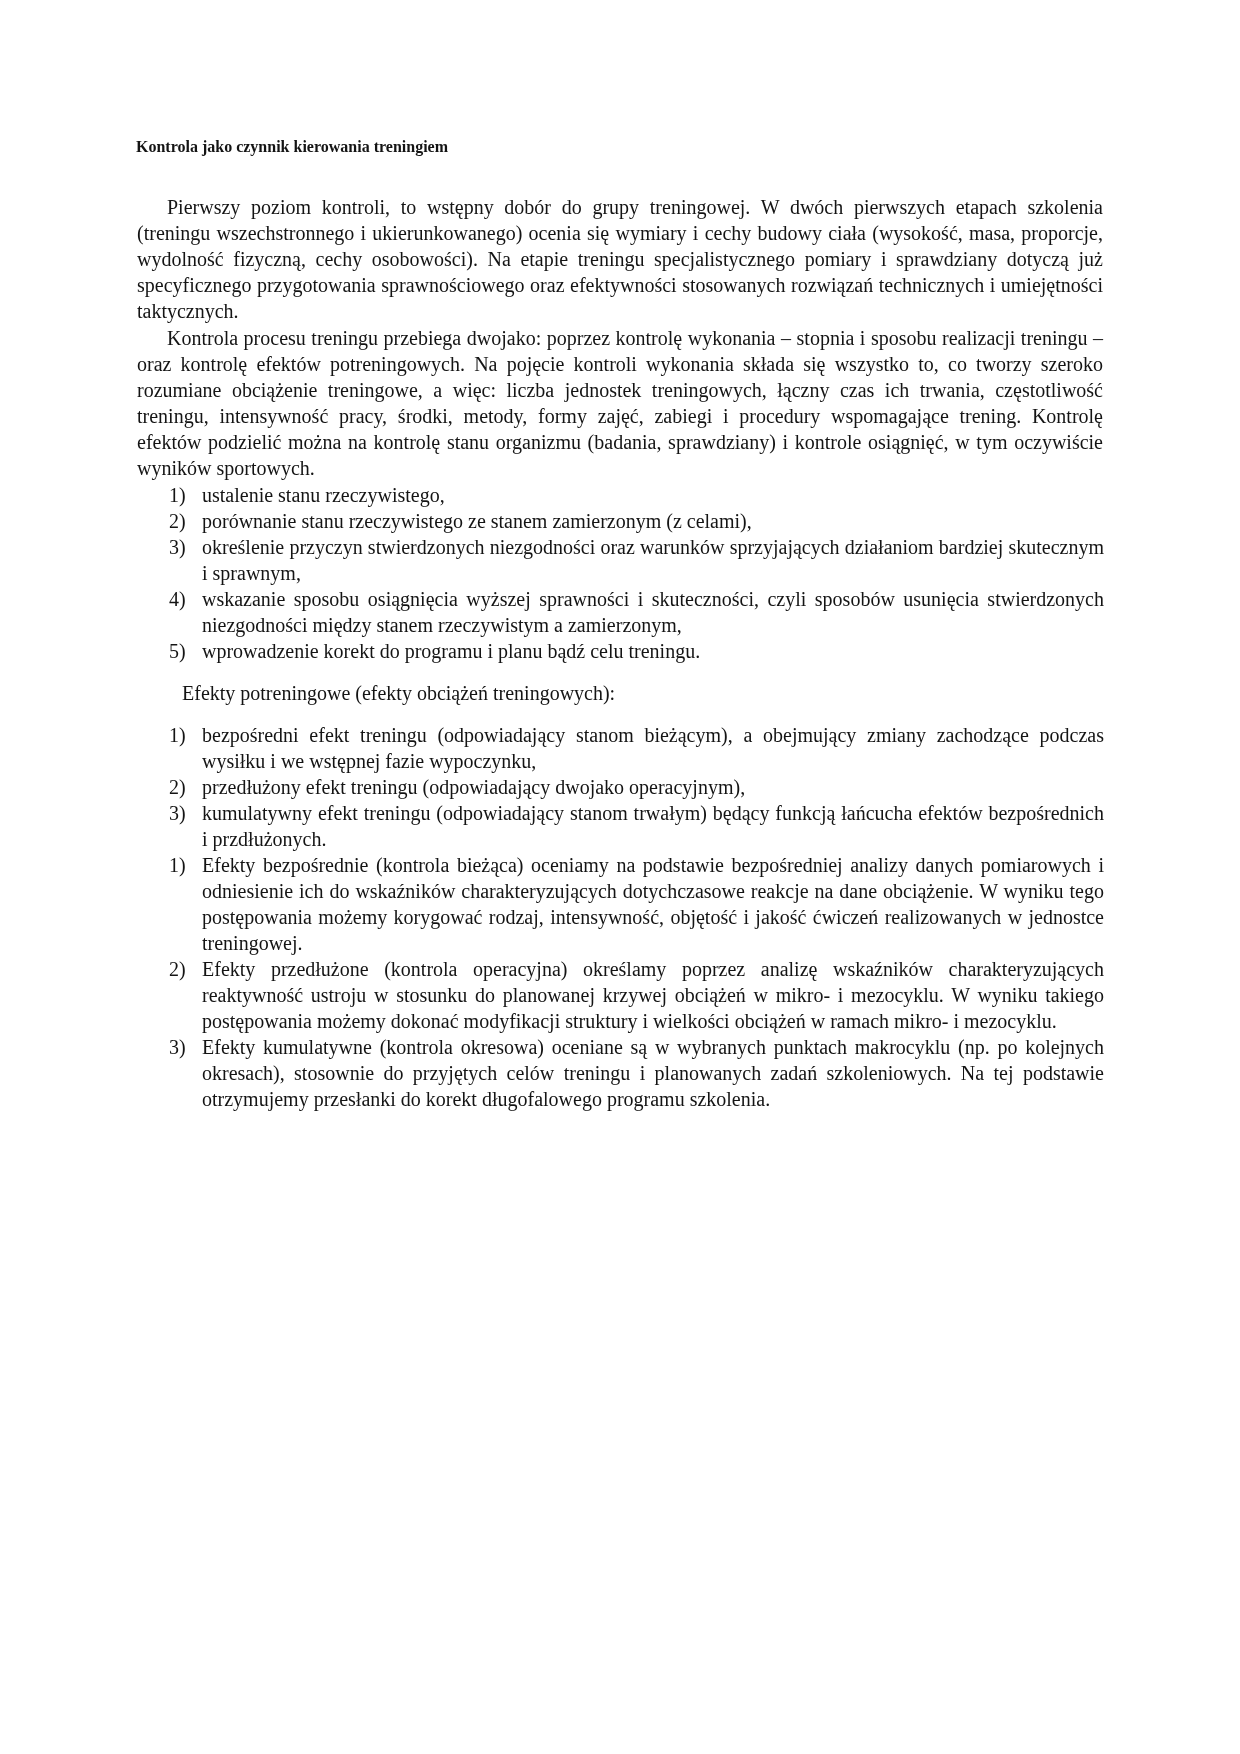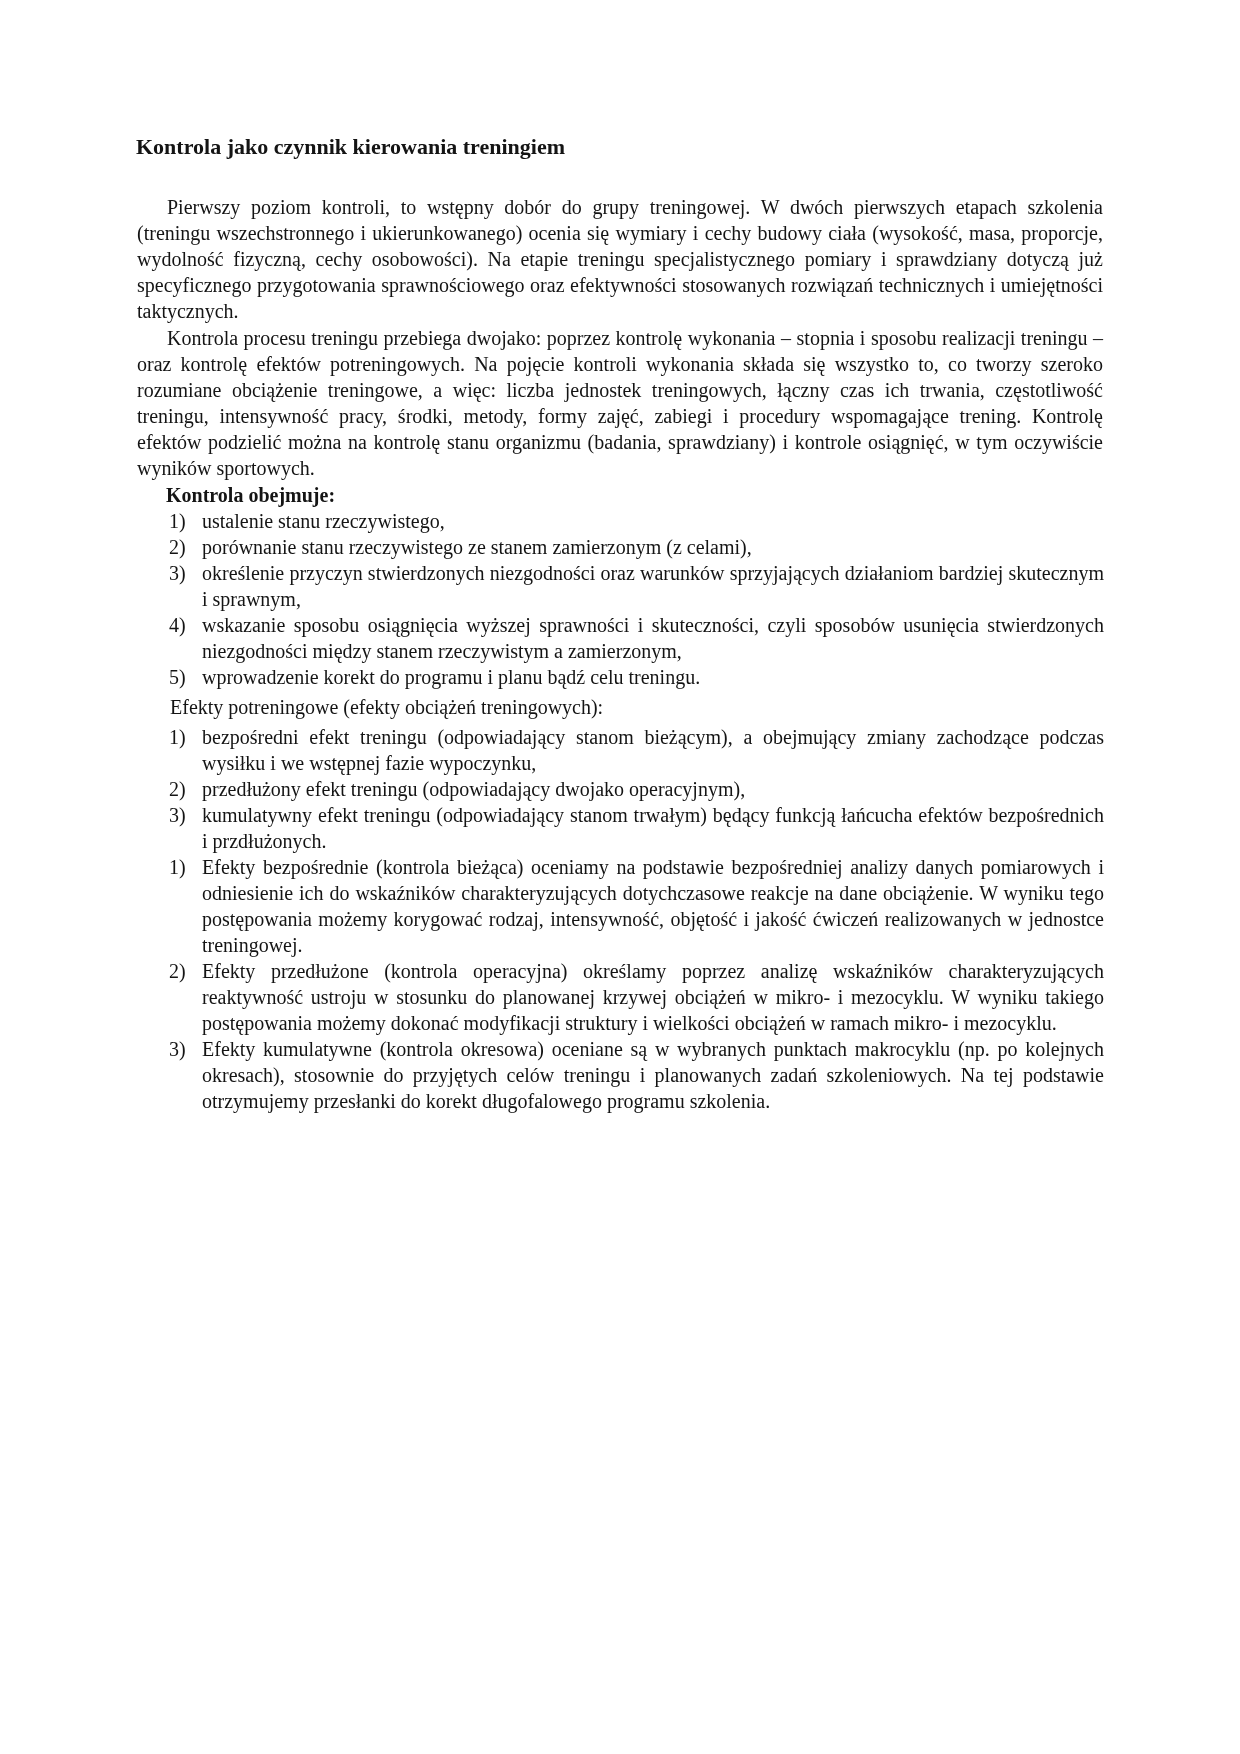--- a/index.html
+++ b/index.html
@@ -15,39 +15,39 @@
     margin: 0 auto;
     background: #ffffff;
     box-sizing: border-box;
     padding: 132px 136px 60px 136px;
     font-family: "Liberation Serif", "DejaVu Serif", serif;
     font-size: 20px;
     line-height: 26px;
     color: #141414;
   }
   .doc-title {
-    font-size: 22px;
+    font-size: 16px;
     font-weight: bold;
     margin: 0 0 32px 0;
     line-height: 30px;
   }
   p.para {
     margin: 1px;
     text-align: justify;
     text-indent: 30px;
   }
   .bold-seg { font-weight: normal; }
   .sub-heading {
     margin: 0;
     text-align: justify;
     text-indent: 30px;
     font-weight: bold;
   }
   .sub-heading-plain {
-    margin: 4px;
+    margin: 16px;
     text-align: justify;
     text-indent: 30px;
   }
   .num-list {
     margin: 0;
     padding: 0;
   }
   .list-item {
     display: flex;
     margin: 0 0 0 33px;
@@ -71,21 +71,20 @@
   <p class="para">
     <span>Pierwszy poziom kontroli, to wstępny dobór do grupy treningowej. W dwóch pierwszych etapach szkolenia (treningu wszechstronnego i ukierunkowanego) ocenia się wymiary i cechy budowy ciała (wysokość, masa, proporcje, wydolność fizyczną, cechy osobowości). Na etapie treningu specjalistycznego pomiary i sprawdziany dotyczą już specyficznego przygotowania sprawnościowego oraz efektywności stosowanych rozwiązań technicznych i umiejętności taktycznych.</span>
   </p>
 
 
   <p class="para">
     <span>Kontrola procesu treningu przebiega dwojako: poprzez kontrolę wykonania – </span><span class="bold-seg">stopnia i sposobu realizacji treningu</span><span> – oraz kontrolę efektów potreningowych. Na pojęcie kontroli wykonania składa się wszystko to, co tworzy szeroko rozumiane obciążenie treningowe, a więc: liczba jednostek treningowych, łączny czas ich trwania, częstotliwość treningu, intensywność pracy, środki, metody, formy zajęć, zabiegi i procedury wspomagające trening. Kontrolę efektów podzielić można na kontrolę stanu organizmu (badania, sprawdziany) i kontrole osiągnięć, w tym oczywiście wyników sportowych.</span>
   </p>
 
 
-  <p class="sub-heading">Kontrola obejmuje:</p>
 
   <div class="num-list">
     <div class="list-item">
       <span class="num">1)</span>
       <span class="li-text">ustalenie stanu rzeczywistego,</span>
     </div>
     <div class="list-item">
       <span class="num">2)</span>
       <span class="li-text">porównanie stanu rzeczywistego ze stanem zamierzonym (z celami),</span>
     </div>

